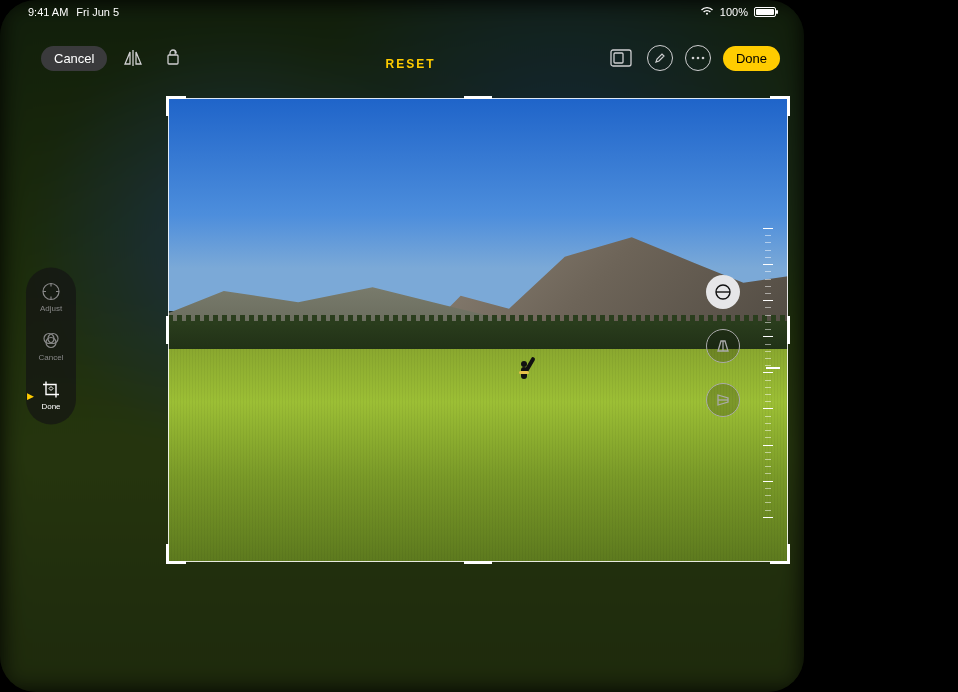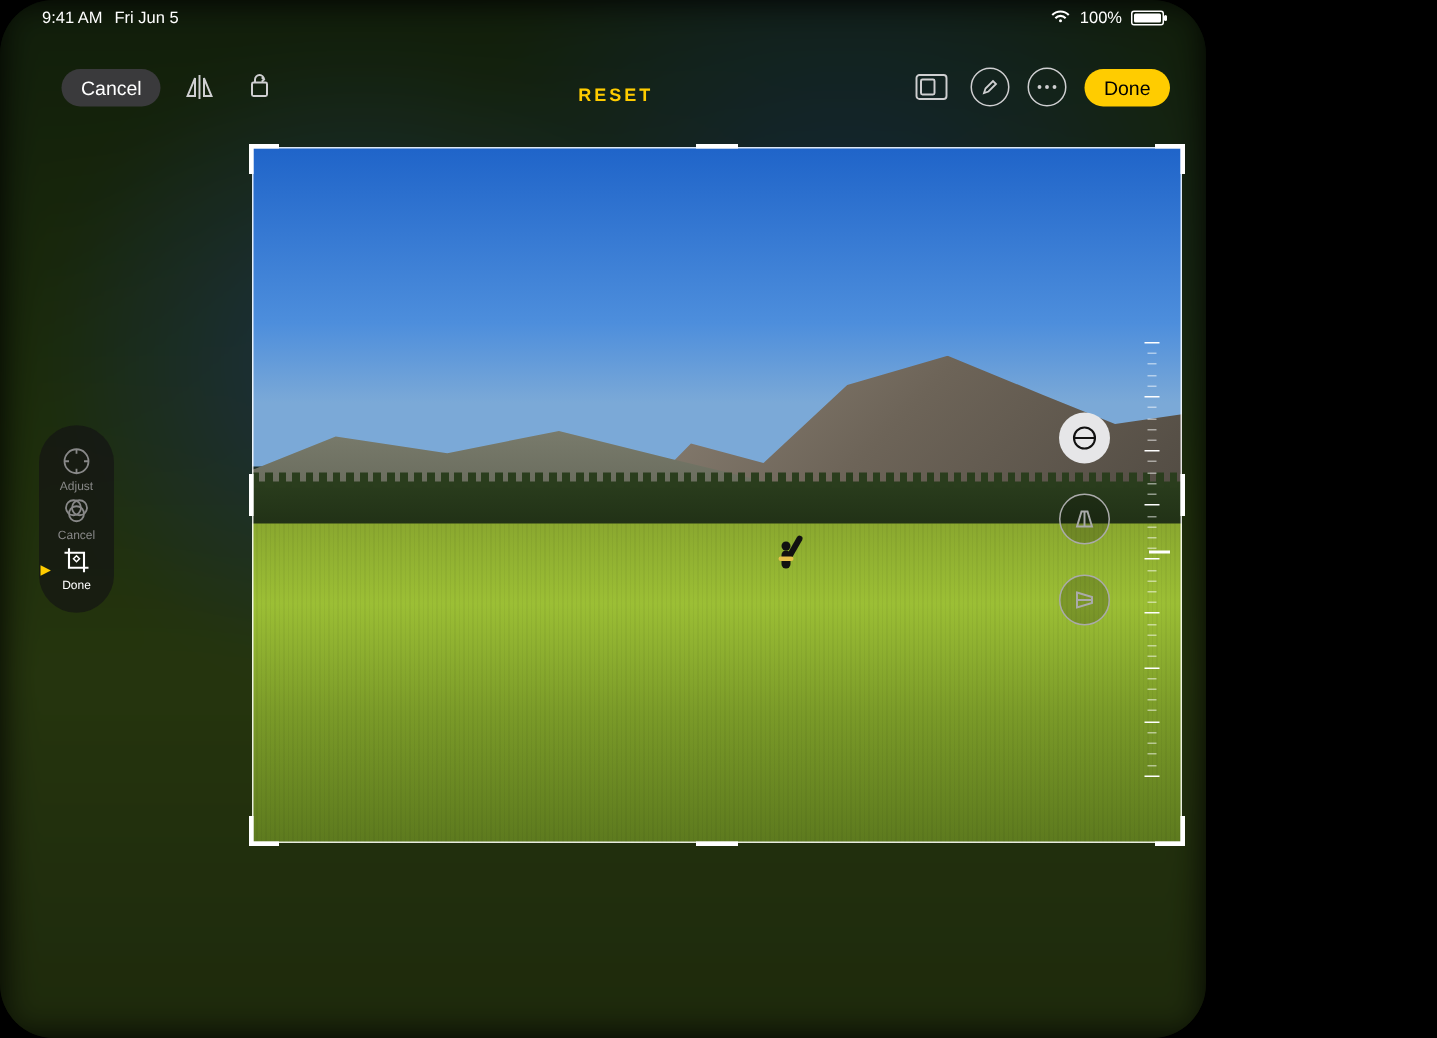--- a/index.html
+++ b/index.html
@@ -83,21 +83,21 @@
   }
 
   
   .left-tools {
     position: absolute;
     left: 26px; top: 50%; transform: translateY(-50%);
     width: 50px;
     background: rgba(20,20,20,0.7);
     border-radius: 25px;
     padding: 14px 0;
-    display: flex; flex-direction: column; align-items: center; gap: 2px;
+    display: flex; flex-direction: column; align-items: center; gap: 18px;
   }
   .tool-item {
     display: flex; flex-direction: column; align-items: center; gap: 2px;
     color: #888;
     position: relative;
   }
   .tool-item.active { color: #fff; }
   .tool-label { font-size: 8px; }
   .tool-active-indicator {
     position: absolute; left: -14px; top: 50%; transform: translateY(-50%);

